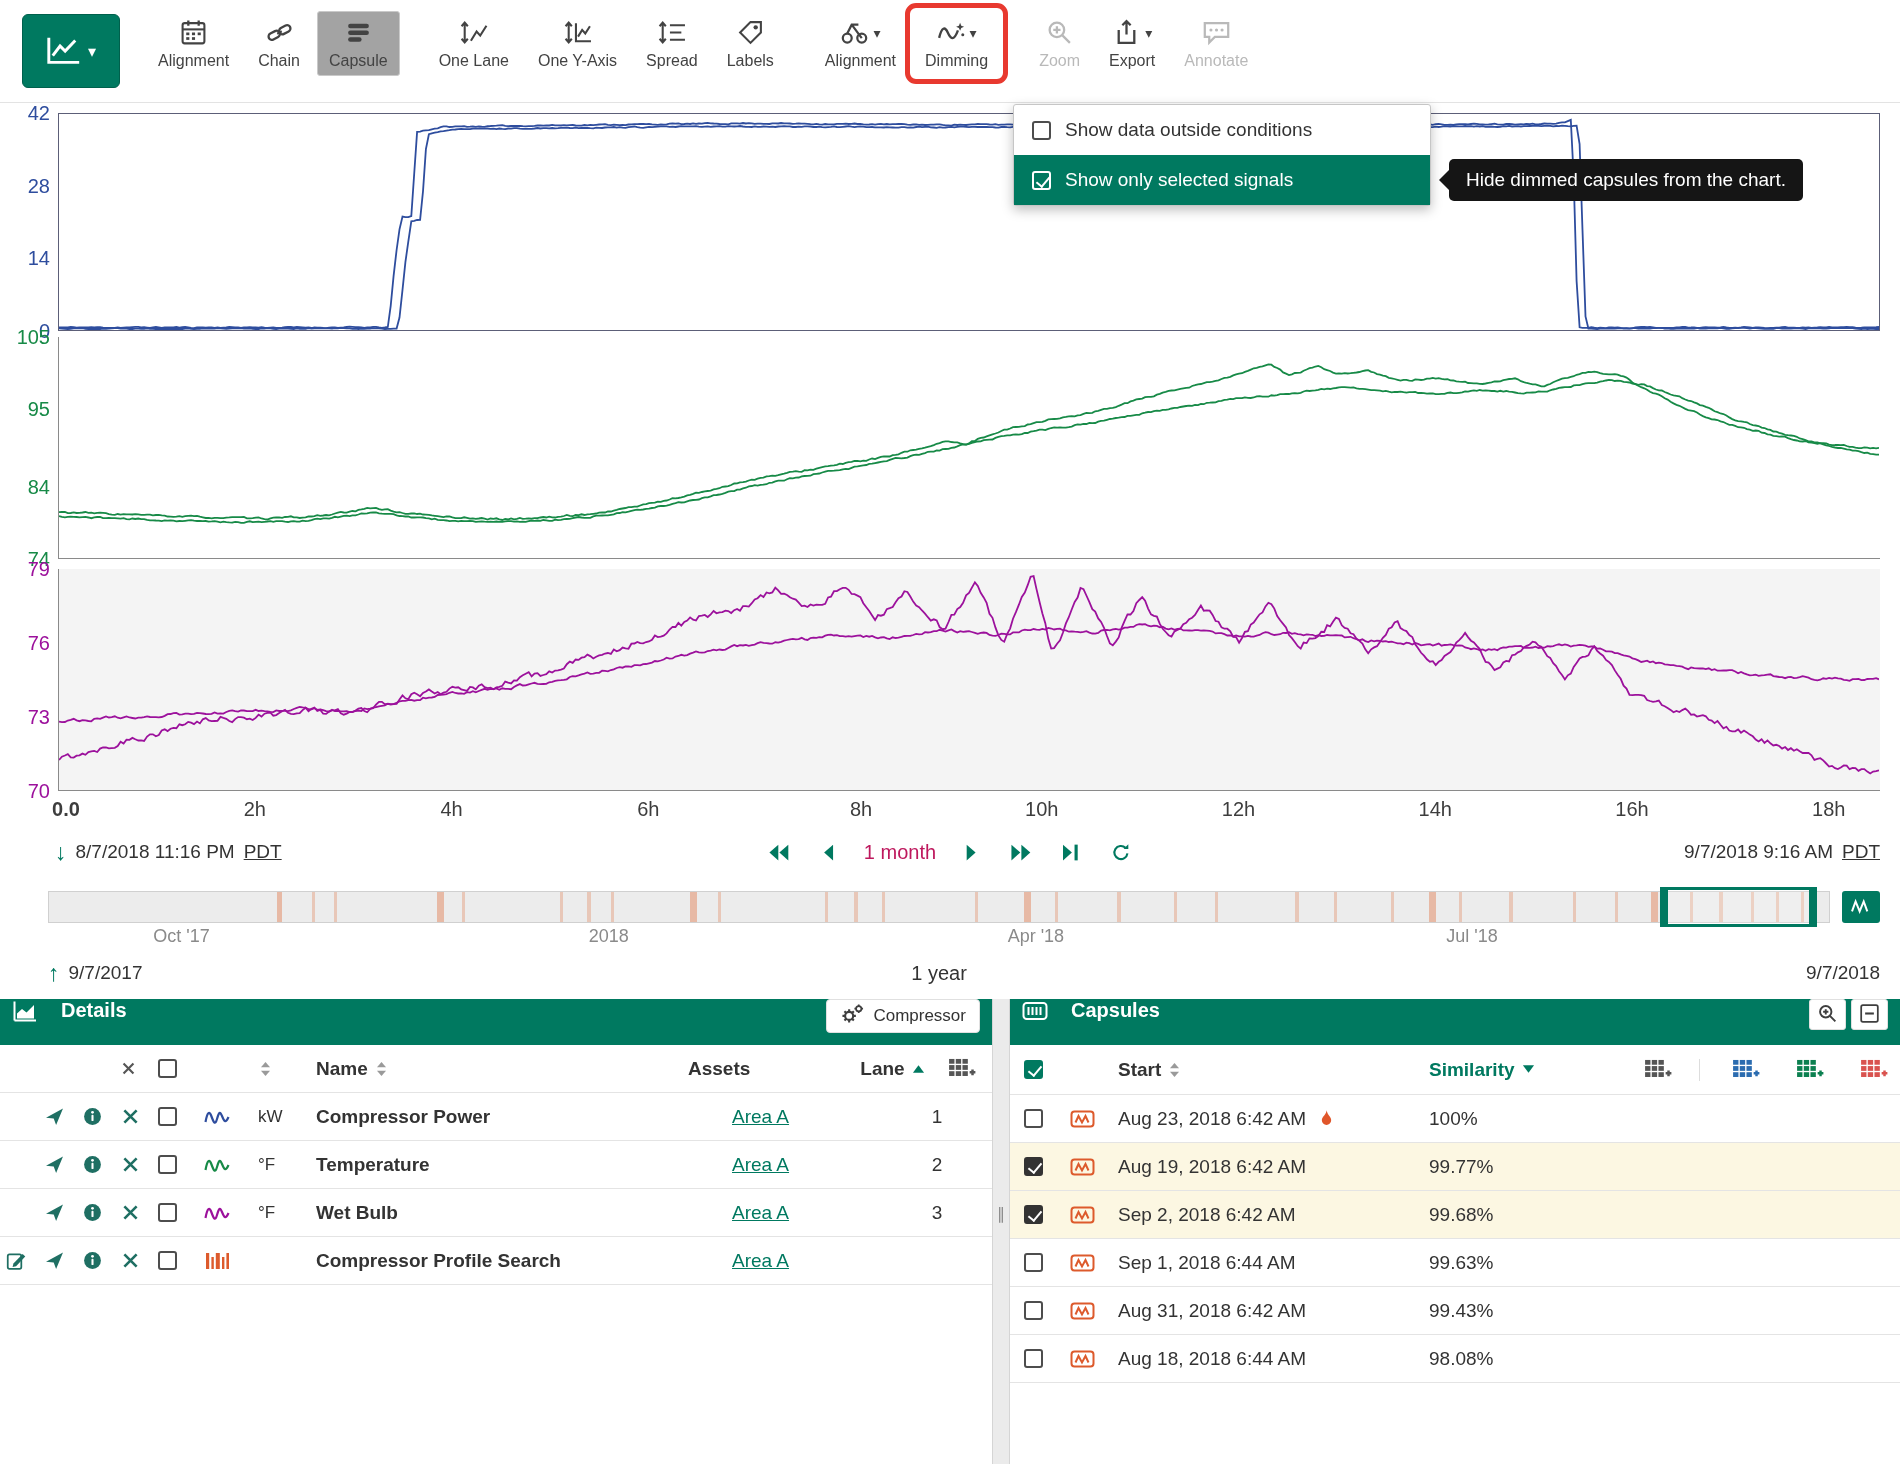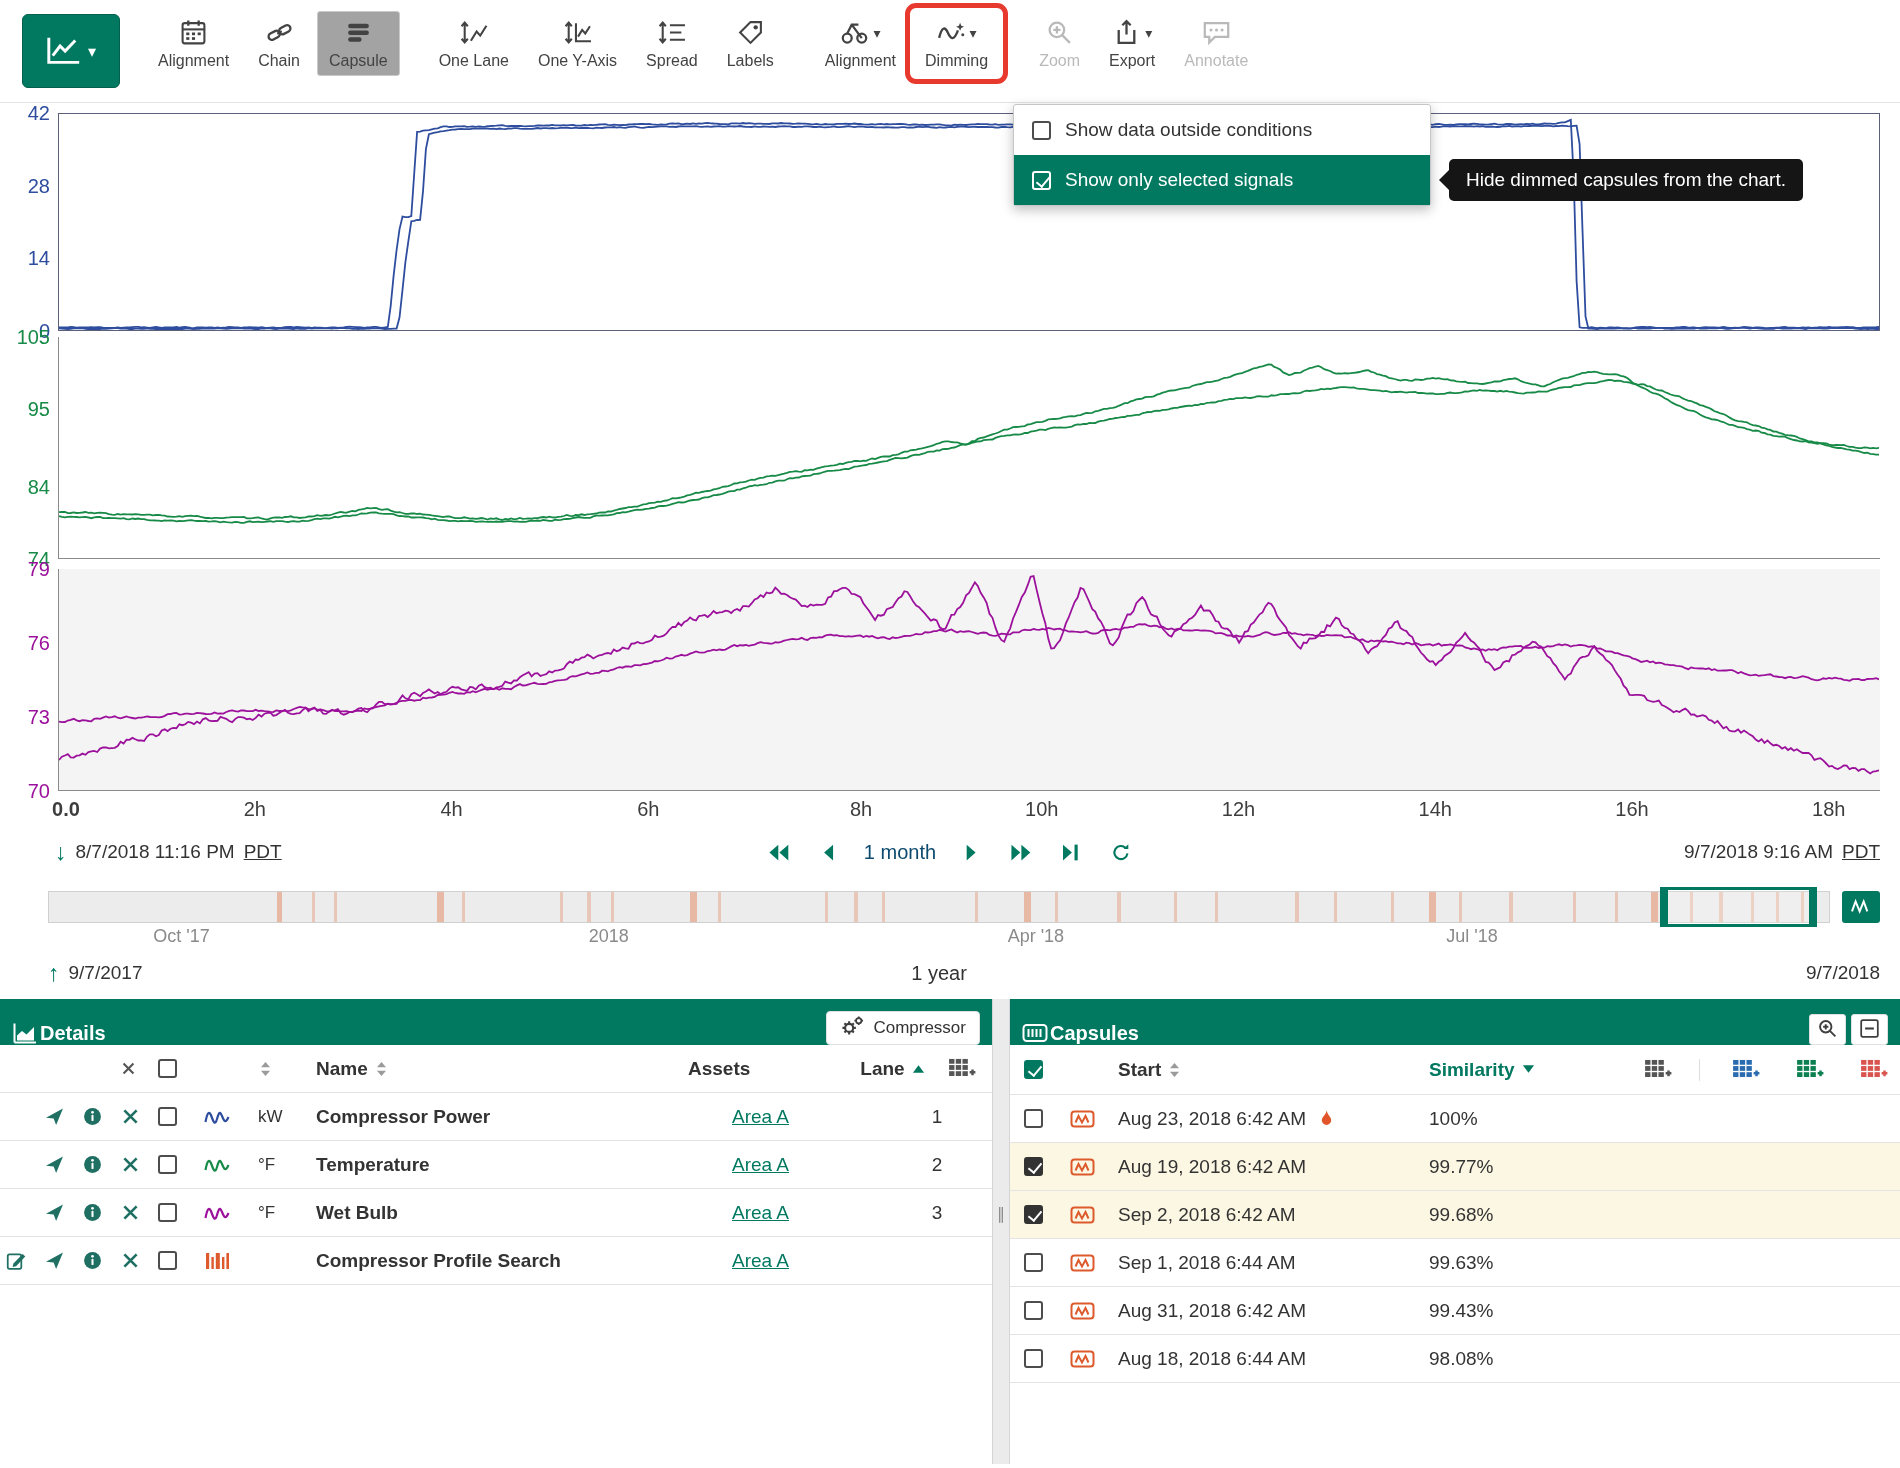--- a/index.html
+++ b/index.html
@@ -52,21 +52,21 @@
   .xaxis{position:relative;height:36px}
   .xaxis span{position:absolute;top:7px;transform:translateX(-50%);font-size:20px;color:#3d3d3d}
 
   
   .range-row{display:flex;align-items:center;height:42px;margin-top:4px;padding:0 20px 0 55px;position:relative;font-size:19px}
   .r-left,.r-right{display:flex;align-items:center;gap:9px}
   .r-right{margin-left:auto}
   .r-center{position:absolute;left:50%;transform:translateX(-50%);display:flex;align-items:center;gap:20px}
   .navb{background:none;border:none;color:var(--green);cursor:pointer;padding:2px;display:flex}
   .navb svg{width:26px;height:21px;display:block}
-  .duration{font-size:20px;color:#0c4a6e}
+  .duration{font-size:20px;color:#be185d}
   .garrow{color:var(--green);font-size:23px;font-weight:bold;line-height:1}
   a.tz{color:#333;text-decoration:underline;cursor:pointer}
 
   
   .tl-row{display:flex;align-items:center;margin:18px 20px 0 48px;gap:12px}
   .tl-bar{position:relative;height:32px;width:1782px;background:#ececec;border:1px solid #d0d0d0;flex:none}
   .stripe{position:absolute;top:0;bottom:0;background:#e3906c;opacity:.4}
   .stripe.big{opacity:.55}
   .brush{position:absolute;top:-5px;bottom:-5px;border:3px solid var(--green);border-left-width:8px;border-right-width:8px;background:rgba(255,255,255,.18)}
   .tl-btn{width:40px;height:32px;background:var(--green);border:none;border-radius:3px;display:flex;align-items:center;justify-content:center;cursor:pointer}
@@ -77,21 +77,21 @@
   .y-left{display:flex;align-items:center;gap:9px}
   .y-center{position:absolute;left:891px;transform:translateX(-50%);font-size:20px}
   .y-right{margin-left:auto}
 
   
   .panels{display:flex;margin-top:10px;height:465px}
   .details{width:992px;flex:none;display:flex;flex-direction:column;background:#fff}
   .capsules{flex:1;display:flex;flex-direction:column;background:#fff}
   .vdiv{width:18px;background:#ebebeb;border-left:1px solid #d5d5d5;border-right:1px solid #d5d5d5;position:relative;flex:none;cursor:col-resize}
   .vdiv span{position:absolute;top:205px;left:50%;transform:translateX(-50%);color:#888;font-size:16px}
-  .phead{height:46px;background:var(--green);color:#fff;display:flex;align-items:flex-end;padding:0 12px;gap:2px;flex:none}
+  .phead{height:46px;background:var(--green);color:#fff;display:flex;align-items:flex-start;padding:0 12px;gap:23px;flex:none}
   .phead h2{font-size:20px;font-weight:700;margin:0}
   .ph-ic svg{width:26px;height:24px;display:block}
   .customize{margin-left:auto;height:34px;background:#fff;border:1px solid #e0e0e0;border-radius:4px;display:flex;align-items:center;gap:8px;padding:0 13px;font-size:17px;color:#333;cursor:pointer}
   .customize svg{width:25px;height:23px}
   .hbtns{margin-left:auto;display:flex;gap:5px}
   .hbtn{width:37px;height:31px;background:#fff;border:1px solid #e0e0e0;border-radius:3px;display:flex;align-items:center;justify-content:center;cursor:pointer}
   .hbtn svg{width:21px;height:21px}
 
   .dt-head,.dt-row{display:grid;grid-template-columns:38px 38px 38px 38px 46px 54px 58px 1fr 150px 110px auto;align-items:center;height:48px;border-bottom:1px solid #e4e4e4;padding-left:6px;font-size:19px}
   .hcell{display:flex;align-items:center;gap:6px}

